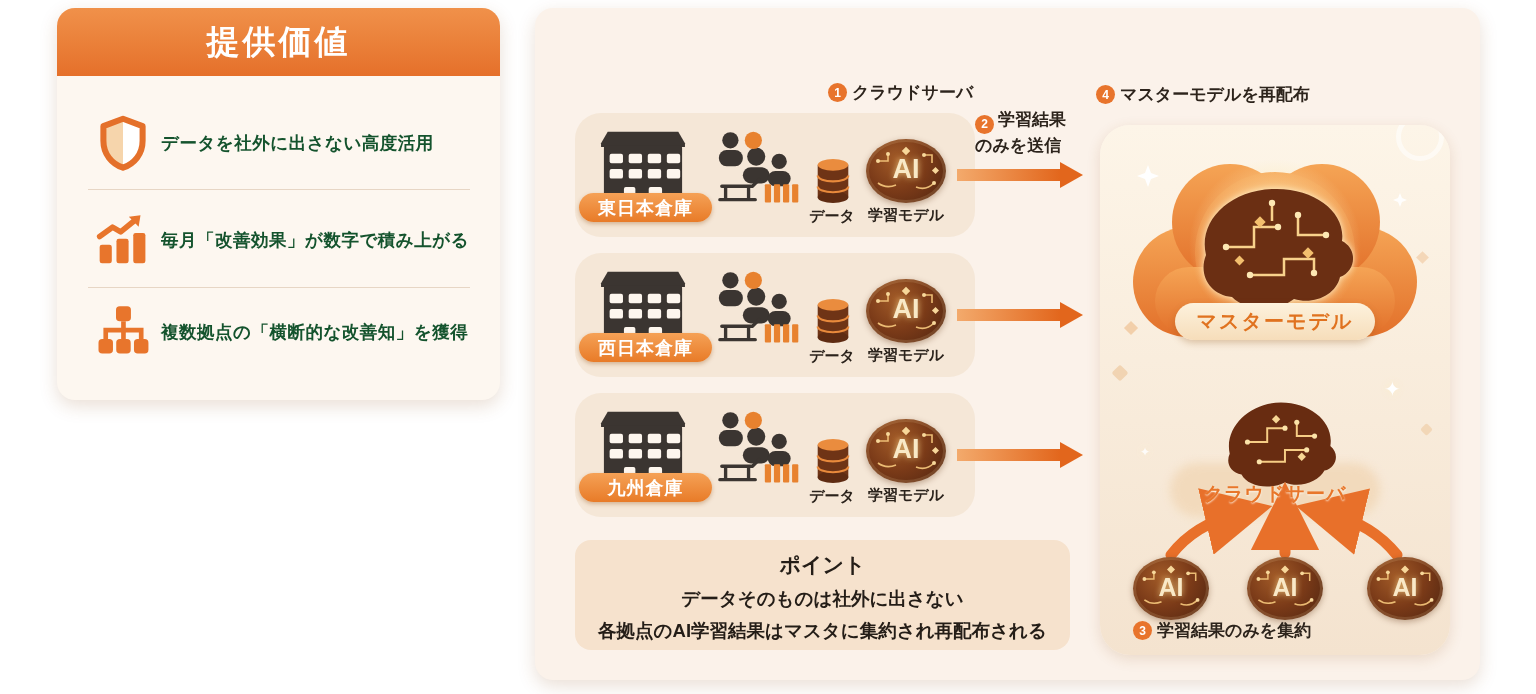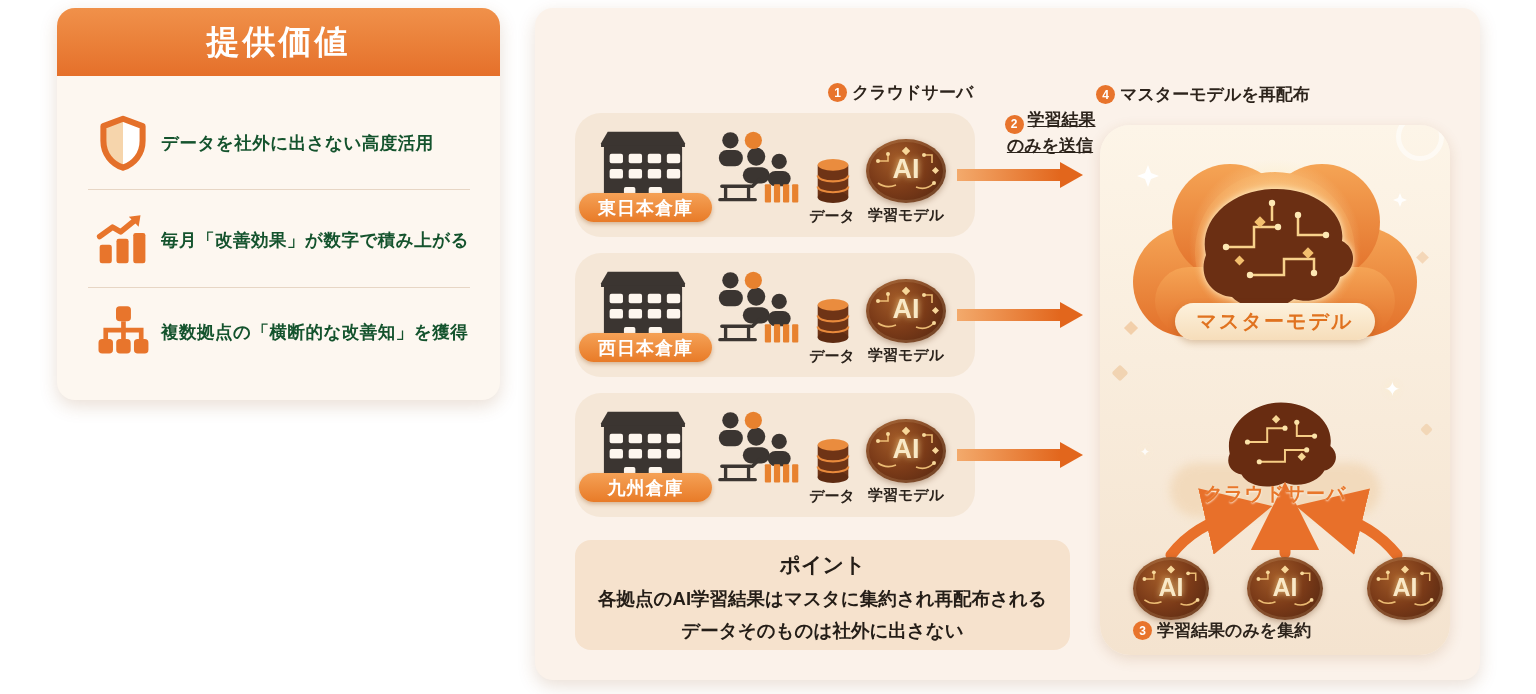--- a/index.html
+++ b/index.html
@@ -47,22 +47,22 @@
   .row-ai > span { font-size:27px; }
   .row-model-label { position:absolute; left:276px; top:93px; width:110px; text-align:center;
     font-size:15px; font-weight:700; color:#2a221b; }
 
   
   .step-badge { display:inline-flex; width:19px; height:19px; border-radius:50%;
     background:#e8742c; color:#fff; font-size:12px; font-weight:800;
     align-items:center; justify-content:center; flex:0 0 19px; }
   .step-label { position:absolute; display:flex; align-items:center; gap:5px;
     font-size:17px; font-weight:800; color:#2d241c; }
-  .step2-block { position:absolute; width:150px; text-align:center;
-    font-size:17px; font-weight:800; color:#2d241c; line-height:24px;text-decoration:underline; }
+  .step2-block { position:absolute; width:150px; 
+    font-size:17px; font-weight:800; color:#2d241c; line-height:24px; }
 
   
   .h-arrow { position:absolute; width:104px; height:12px;
     background:linear-gradient(90deg,#f3aa6c 0%,#e2661c 100%); }
   .h-arrow::after { content:''; position:absolute; right:-22px; top:-7px; width:0; height:0;
     border-left:23px solid #e2661c; border-top:13px solid transparent; border-bottom:13px solid transparent; }
 
   
   #point-box { position:absolute; left:40px; top:532px; width:495px; height:110px;
     background:#f6e2cd; border-radius:16px; text-align:center; }
@@ -387,22 +387,22 @@
         <span>九州倉庫</span>
       </div>
     </div>
 
     <div class="h-arrow" style="left:422px; top:161px;"></div>
     <div class="h-arrow" style="left:422px; top:301px;"></div>
     <div class="h-arrow" style="left:422px; top:441px;"></div>
 
     <div id="point-box">
       <div id="point-title">ポイント</div>
+      <div class="point-line">データそのものは社外に出さない</div>
       <div class="point-line">各拠点のAI学習結果はマスタに集約され再配布される</div>
-      <div class="point-line">データそのものは社外に出さない</div>
     </div>
 
     <div id="cloud-panel">
       <div class="ring-deco" style="left:296px; top:-12px; width:48px; height:48px;"></div>
 
       <svg class="cloud-scene" viewBox="0 0 350 245">
         <defs>
           <linearGradient id="gc" x1="0" y1="0" x2="0" y2="1">
             <stop offset="0" stop-color="#f5a455"></stop>
               <stop offset="1" stop-color="#e2702a"></stop>

